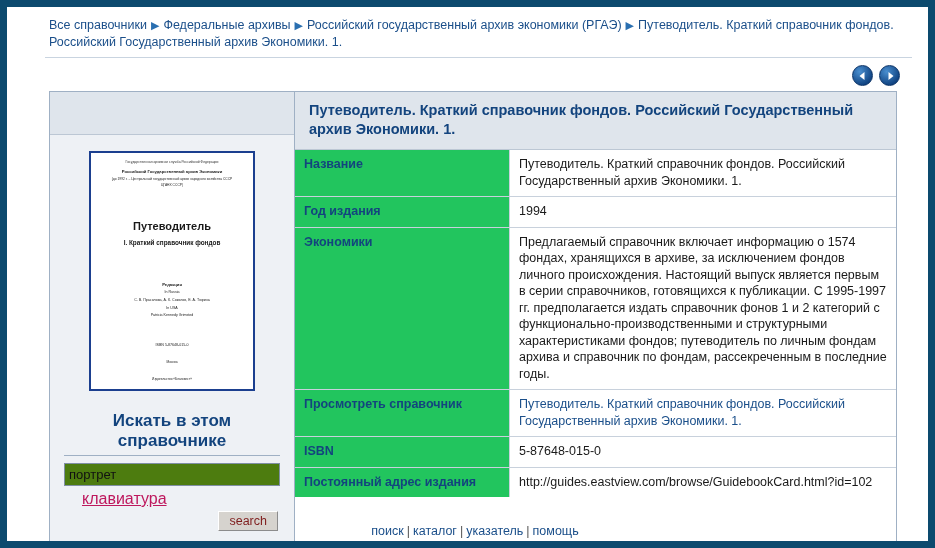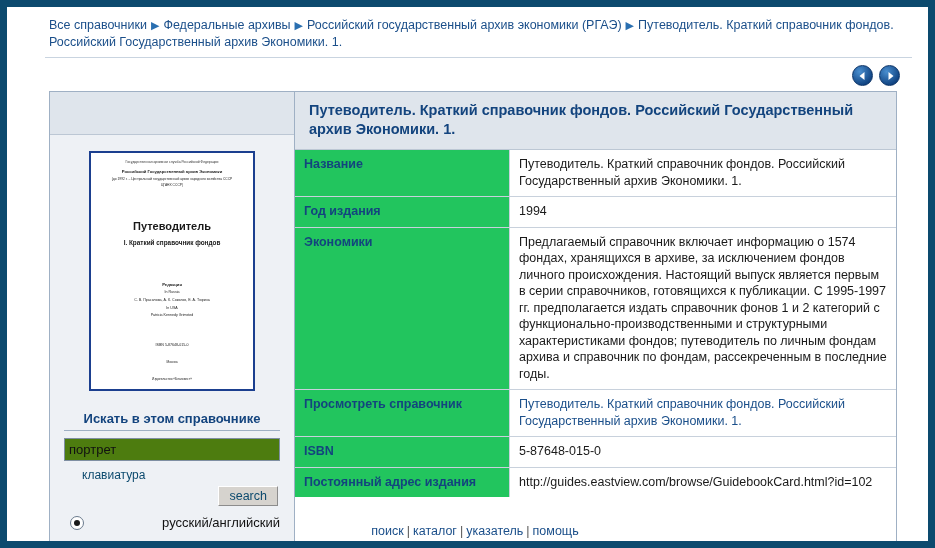--- a/index.html
+++ b/index.html
@@ -124,59 +124,60 @@
   .cv-bottom { font-size: 3.2px; margin-top: 12px; line-height: 1.6; }
 
   .search-panel {
     margin: 4px 6px 8px 6px;
     padding: 6px 8px 10px 8px;
   }
   .search-title {
     text-align: center;
     color: #13447e;
     font-weight: bold;
-    font-size: 13px;
+    font-size: 17px;
     border-bottom: 1px solid #9fb0c4;
     padding-bottom: 4px;
     margin-bottom: 7px;
   }
   .search-input {
     width: 100%;
     box-sizing: border-box;
     border: 1px solid #7f8fa3;
     padding: 3px 4px;
     font-size: 13px;
     font-family: "Liberation Sans", sans-serif;
     color: #111;
     background: #4d7c0f;
   }
   .kb-row {
     margin-top: 4px;
     padding-left: 18px;
   }
   .kb-link {
-    color: #0c4a6e;
-    font-size: 12px;
+    color: #be185d;
+    font-size: 16px;
+    text-decoration: underline;
     cursor: pointer;
   }
   .btn-row {
     display: flex;
     justify-content: flex-end;
     margin-top: 3px;
     padding-right: 2px;
   }
   .search-btn {
     font-family: "Liberation Sans", sans-serif;
     font-size: 12.5px;
     padding: 2px 10px;
     background: #d6d3ce;
     border: 1px solid #8c8c8c;
     border-top-color: #fff;
     border-left-color: #fff;
-    color: #0c4a6e;
+    color: #7f1d1d;
     cursor: pointer;
   }
   .radio-row {
     display: flex;
     align-items: center;
     margin-top: 9px;
     gap: 15px;
     padding-left: 6px;
     justify-content: space-between;
   }

